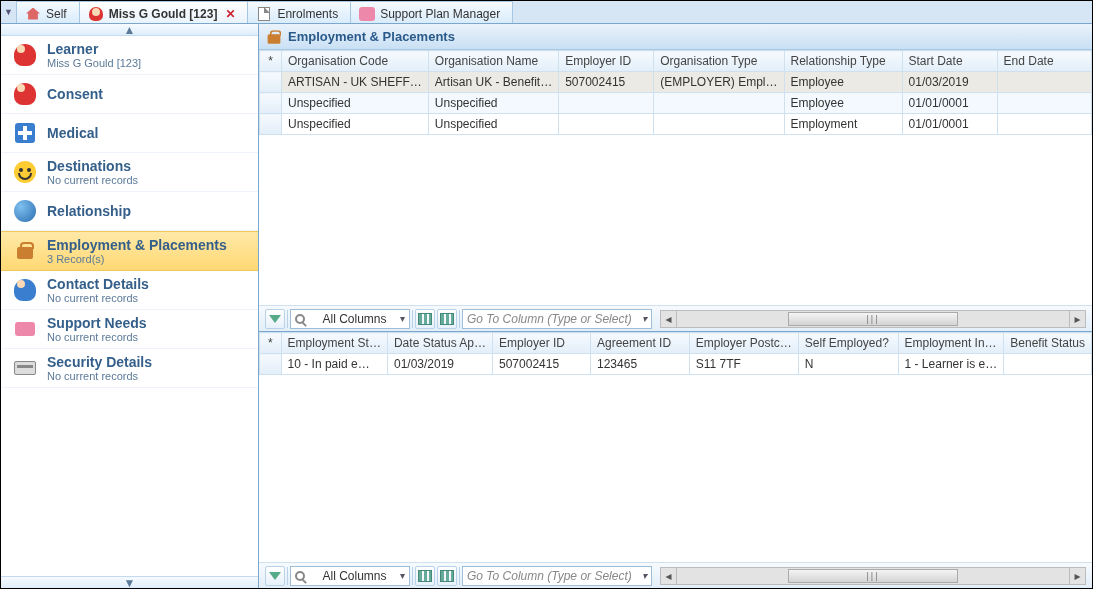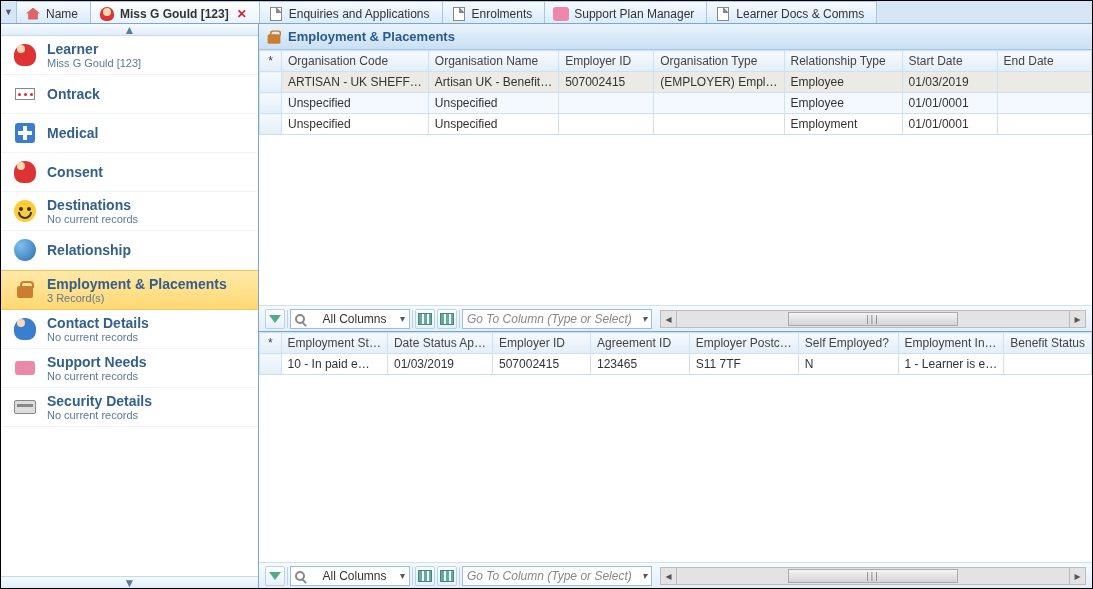--- a/index.html
+++ b/index.html
@@ -84,95 +84,71 @@
 <body>
 
 <div class="tab-strip">
   <div class="tab-leading">
       <span style="font-size:9px;color:#557">▼</span>
     </div>
   <div class="tab">
     <span class="ticon">
         <span class="ico-home"></span>
       </span>
-    <span>Name</span>
+    <span>Self</span>
   </div>
   <div class="tab active">
     <span class="ticon">
         <span class="ico-person"></span>
       </span>
     <span>Miss G Gould [123]</span>
     <span class="close">✕</span>
   </div>
   <div class="tab">
     <span class="ticon">
         <span class="ico-doc"></span>
       </span>
-    <span>Enquiries and Applications</span>
-  </div>
-  <div class="tab">
-    <span class="ticon">
-        <span class="ico-doc"></span>
-      </span>
     <span>Enrolments</span>
   </div>
   <div class="tab">
     <span class="ticon">
         <span class="ico-support"></span>
       </span>
     <span>Support Plan Manager</span>
   </div>
-  <div class="tab">
-    <span class="ticon">
-        <span class="ico-doc"></span>
-      </span>
-    <span>Learner Docs &amp; Comms</span>
-  </div>
 </div>
 
 <div class="main">
 
   <div class="sidebar">
     <div class="scroll-arrow">▲</div>
     <div class="sidebar-items">
       <div class="sb-item">
         <span class="sb-icon">
             <span class="ico-person" style="width:22px;height:22px"></span>
           </span>
         <span class="sb-text">
             <span class="sb-title">Learner</span>
             <span class="sb-sub">Miss G Gould [123]</span>
           </span>
       </div>
       <div class="sb-item">
         <span class="sb-icon">
-            <span class="ico-dots">
-              <span></span>
-              <span></span>
-              <span></span>
-            </span>
-          </span>
-        <span class="sb-text">
-            <span class="sb-title">Ontrack</span>
+            <span class="ico-person" style="width:22px;height:22px"></span>
+          </span>
+        <span class="sb-text">
+            <span class="sb-title">Consent</span>
           </span>
       </div>
       <div class="sb-item">
         <span class="sb-icon">
             <span class="ico-medical"></span>
           </span>
         <span class="sb-text">
             <span class="sb-title">Medical</span>
-          </span>
-      </div>
-      <div class="sb-item">
-        <span class="sb-icon">
-            <span class="ico-person" style="width:22px;height:22px"></span>
-          </span>
-        <span class="sb-text">
-            <span class="sb-title">Consent</span>
           </span>
       </div>
       <div class="sb-item">
         <span class="sb-icon">
             <span class="ico-face"></span>
           </span>
         <span class="sb-text">
             <span class="sb-title">Destinations</span>
             <span class="sb-sub">No current records</span>
           </span>

